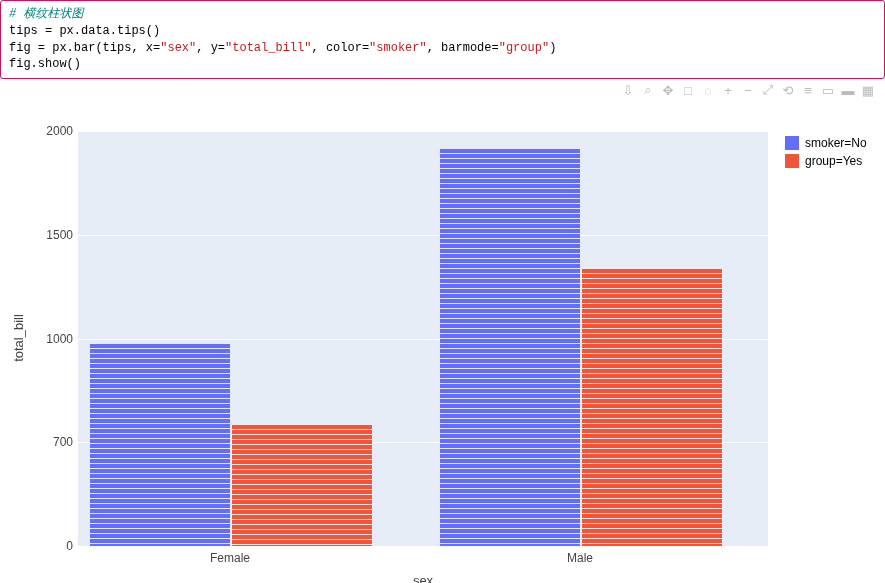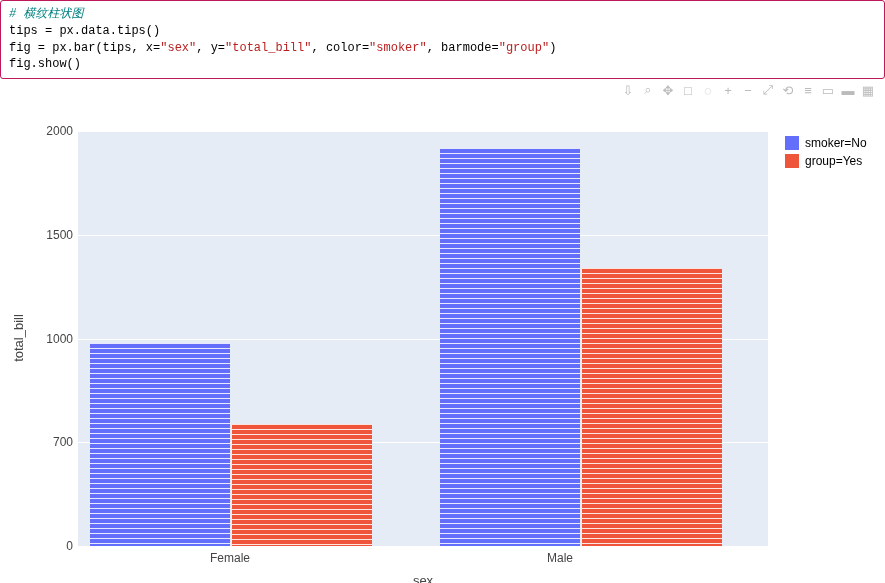--- a/index.html
+++ b/index.html
@@ -59,21 +59,21 @@
   <div class="gridline-h" style="top:133.75px;"></div>
   <div class="gridline-h" style="top:30px;"></div>
 
   <div class="tick-y" style="top:445px;">0</div>
   <div class="tick-y" style="top:341.25px;">700</div>
   <div class="tick-y" style="top:237.5px;">1000</div>
   <div class="tick-y" style="top:133.75px;">1500</div>
   <div class="tick-y" style="top:30px;">2000</div>
 
   <div class="tick-x" style="left:230px;">Female</div>
-  <div class="tick-x" style="left:560px;">Male</div>
+  <div class="tick-x" style="left:580px;">Male</div>
 
   <div class="bar bar-no" style="left:90px; width:140px; top:241.65px; height:203.35px;">
       <div class="bar-stripes"></div>
     </div>
   <div class="bar bar-yes" style="left:232px; width:140px; top:322.575px; height:122.425px;">
       <div class="bar-stripes"></div>
     </div>
 
   <div class="bar bar-no" style="left:440px; width:140px; top:46.6px; height:398.4px;">
       <div class="bar-stripes"></div>

